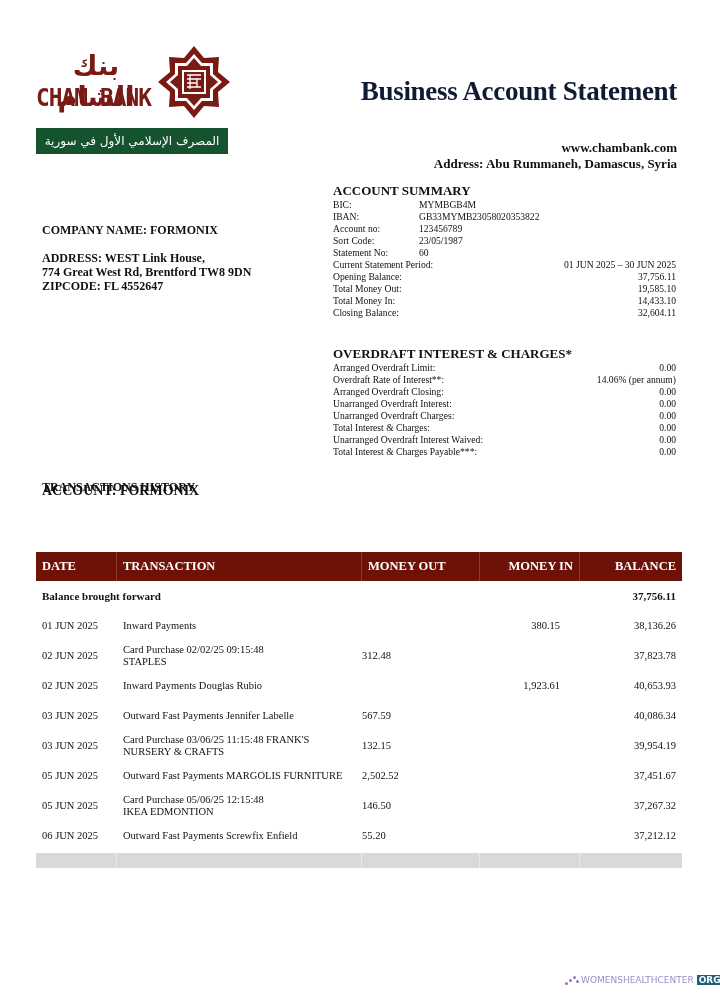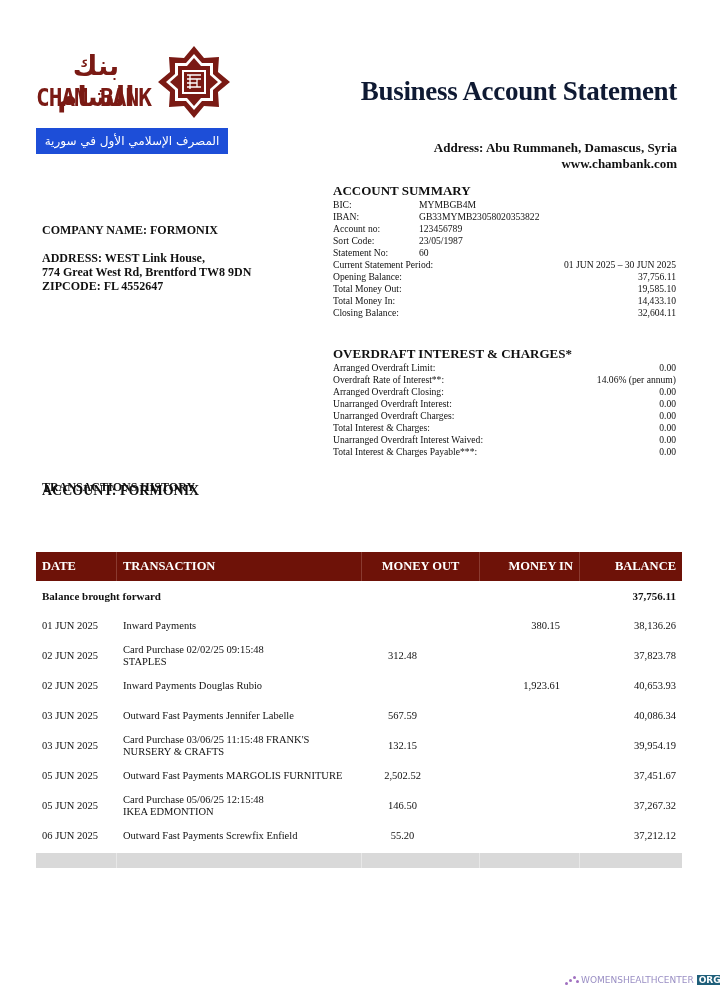--- a/index.html
+++ b/index.html
@@ -6,21 +6,21 @@
   body { width: 720px; height: 1000px; position: relative; overflow: hidden;
          font-family: "Liberation Serif", "DejaVu Serif", serif; color: #111; }
 
   
   .logo { position: absolute; left: 36px; top: 44px; width: 195px; height: 112px; }
   .logo-arabic { position: absolute; left: 0; top: 6px; font-family: "DejaVu Sans", sans-serif;
                  font-size: 27px; font-weight: bold; color: #7a1a14; direction: rtl; width: 120px; text-align: center; letter-spacing: -1px; }
   .logo-latin { position: absolute; left: 0; top: 40px; width: 126px; font-family: "DejaVu Sans Mono", monospace;
                 font-size: 24px; font-weight: bold; color: #7a1a14; letter-spacing: -1px; transform: scaleX(0.95); transform-origin: left; }
   .logo-emblem { position: absolute; left: 122px; top: 0px; width: 72px; height: 76px; }
-  .logo-tagline { position: absolute; left: 0; top: 84px; width: 192px; height: 26px; background: #1d4ed8;
+  .logo-tagline { position: absolute; left: 0; top: 84px; width: 192px; height: 26px; background: #14532d;
                   color: #fff; font-family: "DejaVu Sans", sans-serif; font-size: 12px; line-height: 26px;
                   text-align: center; direction: rtl; }
 
   .title { position: absolute; right: 43px; top: 76px; font-size: 27px; font-weight: bold; color: #0f1a33; letter-spacing: -0.3px; }
   .bank-address { position: absolute; right: 43px; top: 140px; text-align: right; font-size: 13px; font-weight: bold; line-height: 16px; }
 
   .company { position: absolute; left: 42px; top: 223px; font-size: 12px; font-weight: bold; line-height: 14px; }
   .company .gap { height: 14px; }
 
   .summary { position: absolute; left: 333px; top: 183px; width: 343px; }
@@ -35,21 +35,21 @@
 
   .account-h { position: absolute; left: 42px; top: 483px; font-size: 14px; font-weight: bold; }
   .history-h { position: absolute; left: 42px; top: 480px; font-size: 12px; font-weight: bold; }
 
   .table { position: absolute; left: 36px; top: 552px; width: 646px; }
   .thead { display: flex; background: #6e1208; height: 29px; color: #fff; font-weight: bold; font-size: 12.5px; }
   .thead > div { line-height: 29px; border-right: 1px solid #8a3a30; box-sizing: border-box; padding: 0 6px; }
   .thead > div:last-child { border-right: none; }
   .c-date { width: 81px; flex: none; }
   .c-tx { width: 245px; flex: none; }
-  .c-out { width: 118px; flex: none; text-align: center; }
+  .c-out { width: 118px; flex: none; text-align: left; }
   .c-in { width: 100px; flex: none; text-align: right; }
   .c-bal { width: 102px; flex: none; text-align: right; }
   .thead .c-out, .thead .c-in, .thead .c-bal { padding-right: 6px; }
 
   .bbf { display: flex; height: 30px; align-items: center; font-size: 11px; font-weight: bold; }
   .bbf .label { flex: 1; padding-left: 6px; }
   .bbf .val { padding-right: 6px; }
 
   .row { display: flex; align-items: center; font-size: 10.5px; line-height: 12px; }
   .row > div { box-sizing: border-box; }
@@ -85,22 +85,22 @@
       <rect x="-12" y="-12" width="24" height="24" fill="#ffffff"></rect>
       <rect x="-10" y="-10" width="20" height="20" fill="#7a1a14"></rect>
       <path d="M-7,-7 h14 M-7,-3 h14 M-7,1 h10 M-7,5 h14 M-4,-7 v14 M3,-3 v8" stroke="#fff" stroke-width="1.3" fill="none"></path>
     </g>
   </svg>
   <div class="logo-tagline">المصرف الإسلامي الأول في سورية</div>
 </div>
 
 <div class="title">Business Account Statement</div>
 <div class="bank-address">
+  <div>www.chambank.com</div>
   <div>Address: Abu Rummaneh, Damascus, Syria</div>
-  <div>www.chambank.com</div>
 </div>
 
 <div class="company">
   <div>COMPANY NAME: FORMONIX</div>
   <div class="gap"></div>
   <div>ADDRESS: WEST Link House,</div>
   <div>774 Great West Rd, Brentford TW8 9DN</div>
   <div>ZIPCODE: FL 4552647</div>
 </div>
 

